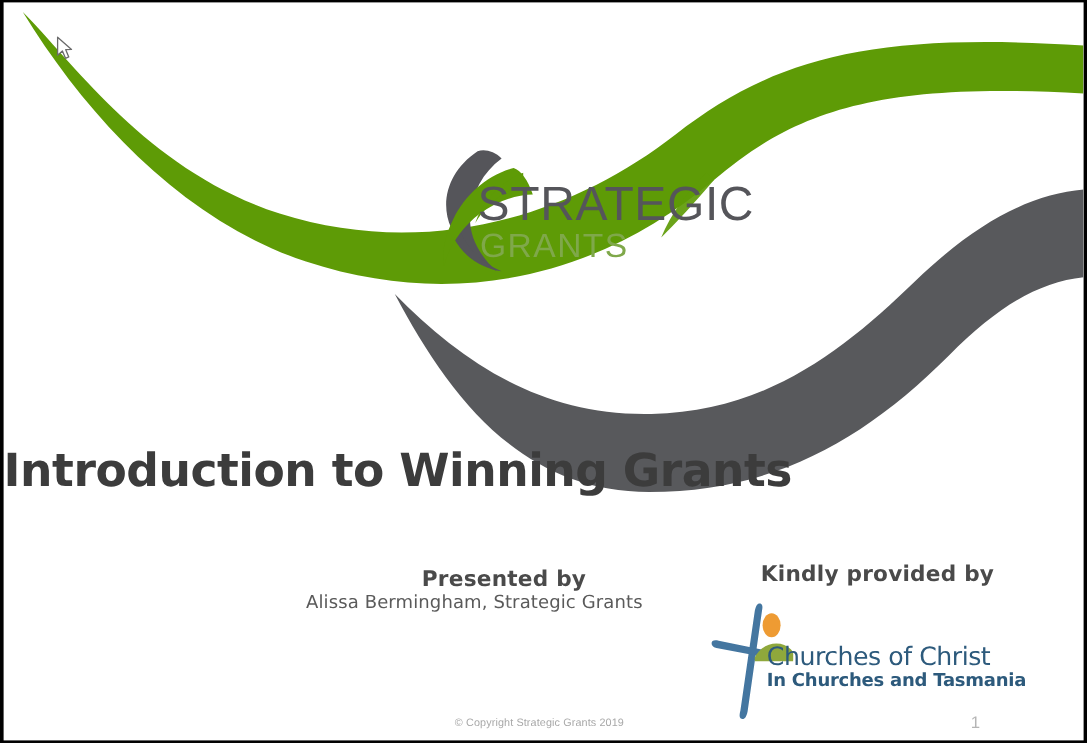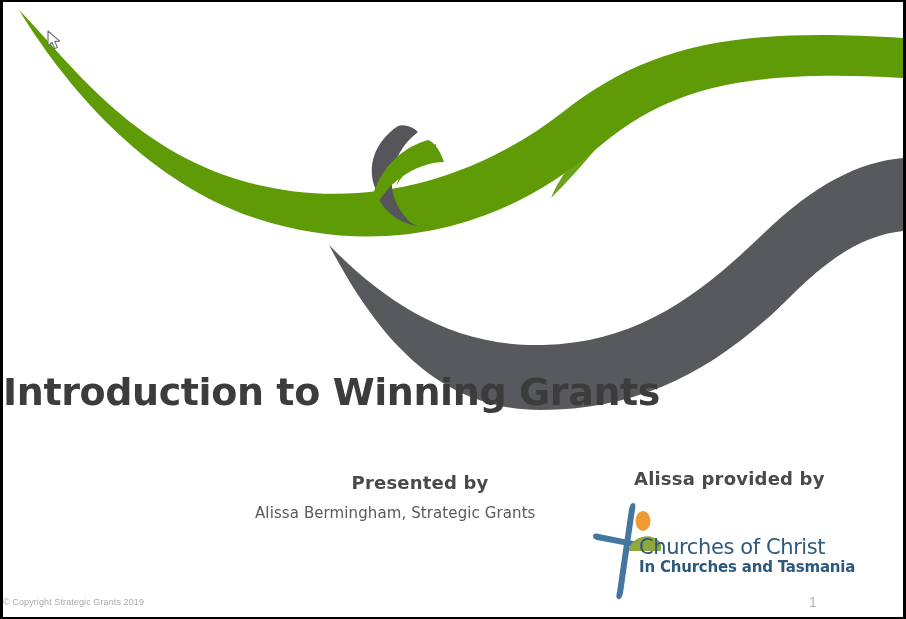--- a/index.html
+++ b/index.html
@@ -96,21 +96,20 @@
   }
   .presented-head {
     font-family: "DejaVu Sans", sans-serif;
     font-size: 18px;
     font-weight: bold;
     color: #4a4a4a;
     letter-spacing: 0.2px;
     text-align: center;
   }
   .presented-name {
-    margin-top: 11px;
     font-family: "DejaVu Sans", sans-serif;
     font-size: 15px;
     font-weight: 400;
     color: #5a5a5a;
     letter-spacing: 0.1px;
   }
   
   #sponsor-block {
     position: absolute;
     left: 586px;
@@ -162,20 +161,21 @@
     line-height: 1.1;
     letter-spacing: -0.2px;
     white-space: nowrap;
   }
   
   #copyright {
     position: absolute;
     left: 0;
     top: 595px;
     width: 893px;
+    text-align: center;
     font-family: "Liberation Sans", sans-serif;
     font-size: 9px;
     color: #a8a8a8;
     letter-spacing: 0.1px;
   }
   #page-number {
     position: absolute;
     left: 806px;
     top: 592px;
     font-family: "Liberation Sans", sans-serif;
@@ -240,30 +240,34 @@
                C 66 26, 48 42, 38 62
                C 30 78, 28 92, 30 102
                C 34 86, 44 70, 60 58
                C 74 48, 90 42, 104 42
                C 100 30, 94 22, 88 20 Z"></path>
       <path fill="#5E9B06" d="M 96 24
                C 76 32, 62 48, 56 66
                C 64 52, 78 40, 96 34 Z"></path>
     </svg>
 
+    <div id="logo-wordmark">
+      <div class="wm-strategic">STRATEGIC</div>
+      <div class="wm-grants">GRANTS</div>
+    </div>
 
     <div id="slide-title">Introduction to Winning Grants</div>
 
     <div id="presented-block">
       <div class="presented-head">Presented by</div>
       <div class="presented-name">Alissa Bermingham, Strategic Grants</div>
     </div>
 
     <div id="sponsor-block">
-      <div class="sponsor-head">Alissa provided by</div>
+      <div class="sponsor-head">Kindly provided by</div>
 
       <div id="sponsor-logo">
         <svg id="sponsor-cross" viewBox="0 0 72 100">
 
           <path fill="#4476A0" d="M 44 2
                    C 46 2, 47 4, 46 8
                    L 34 92
                    C 33 97, 31 99, 29 98
                    C 27 97, 27 95, 28 91
                    L 40 8

